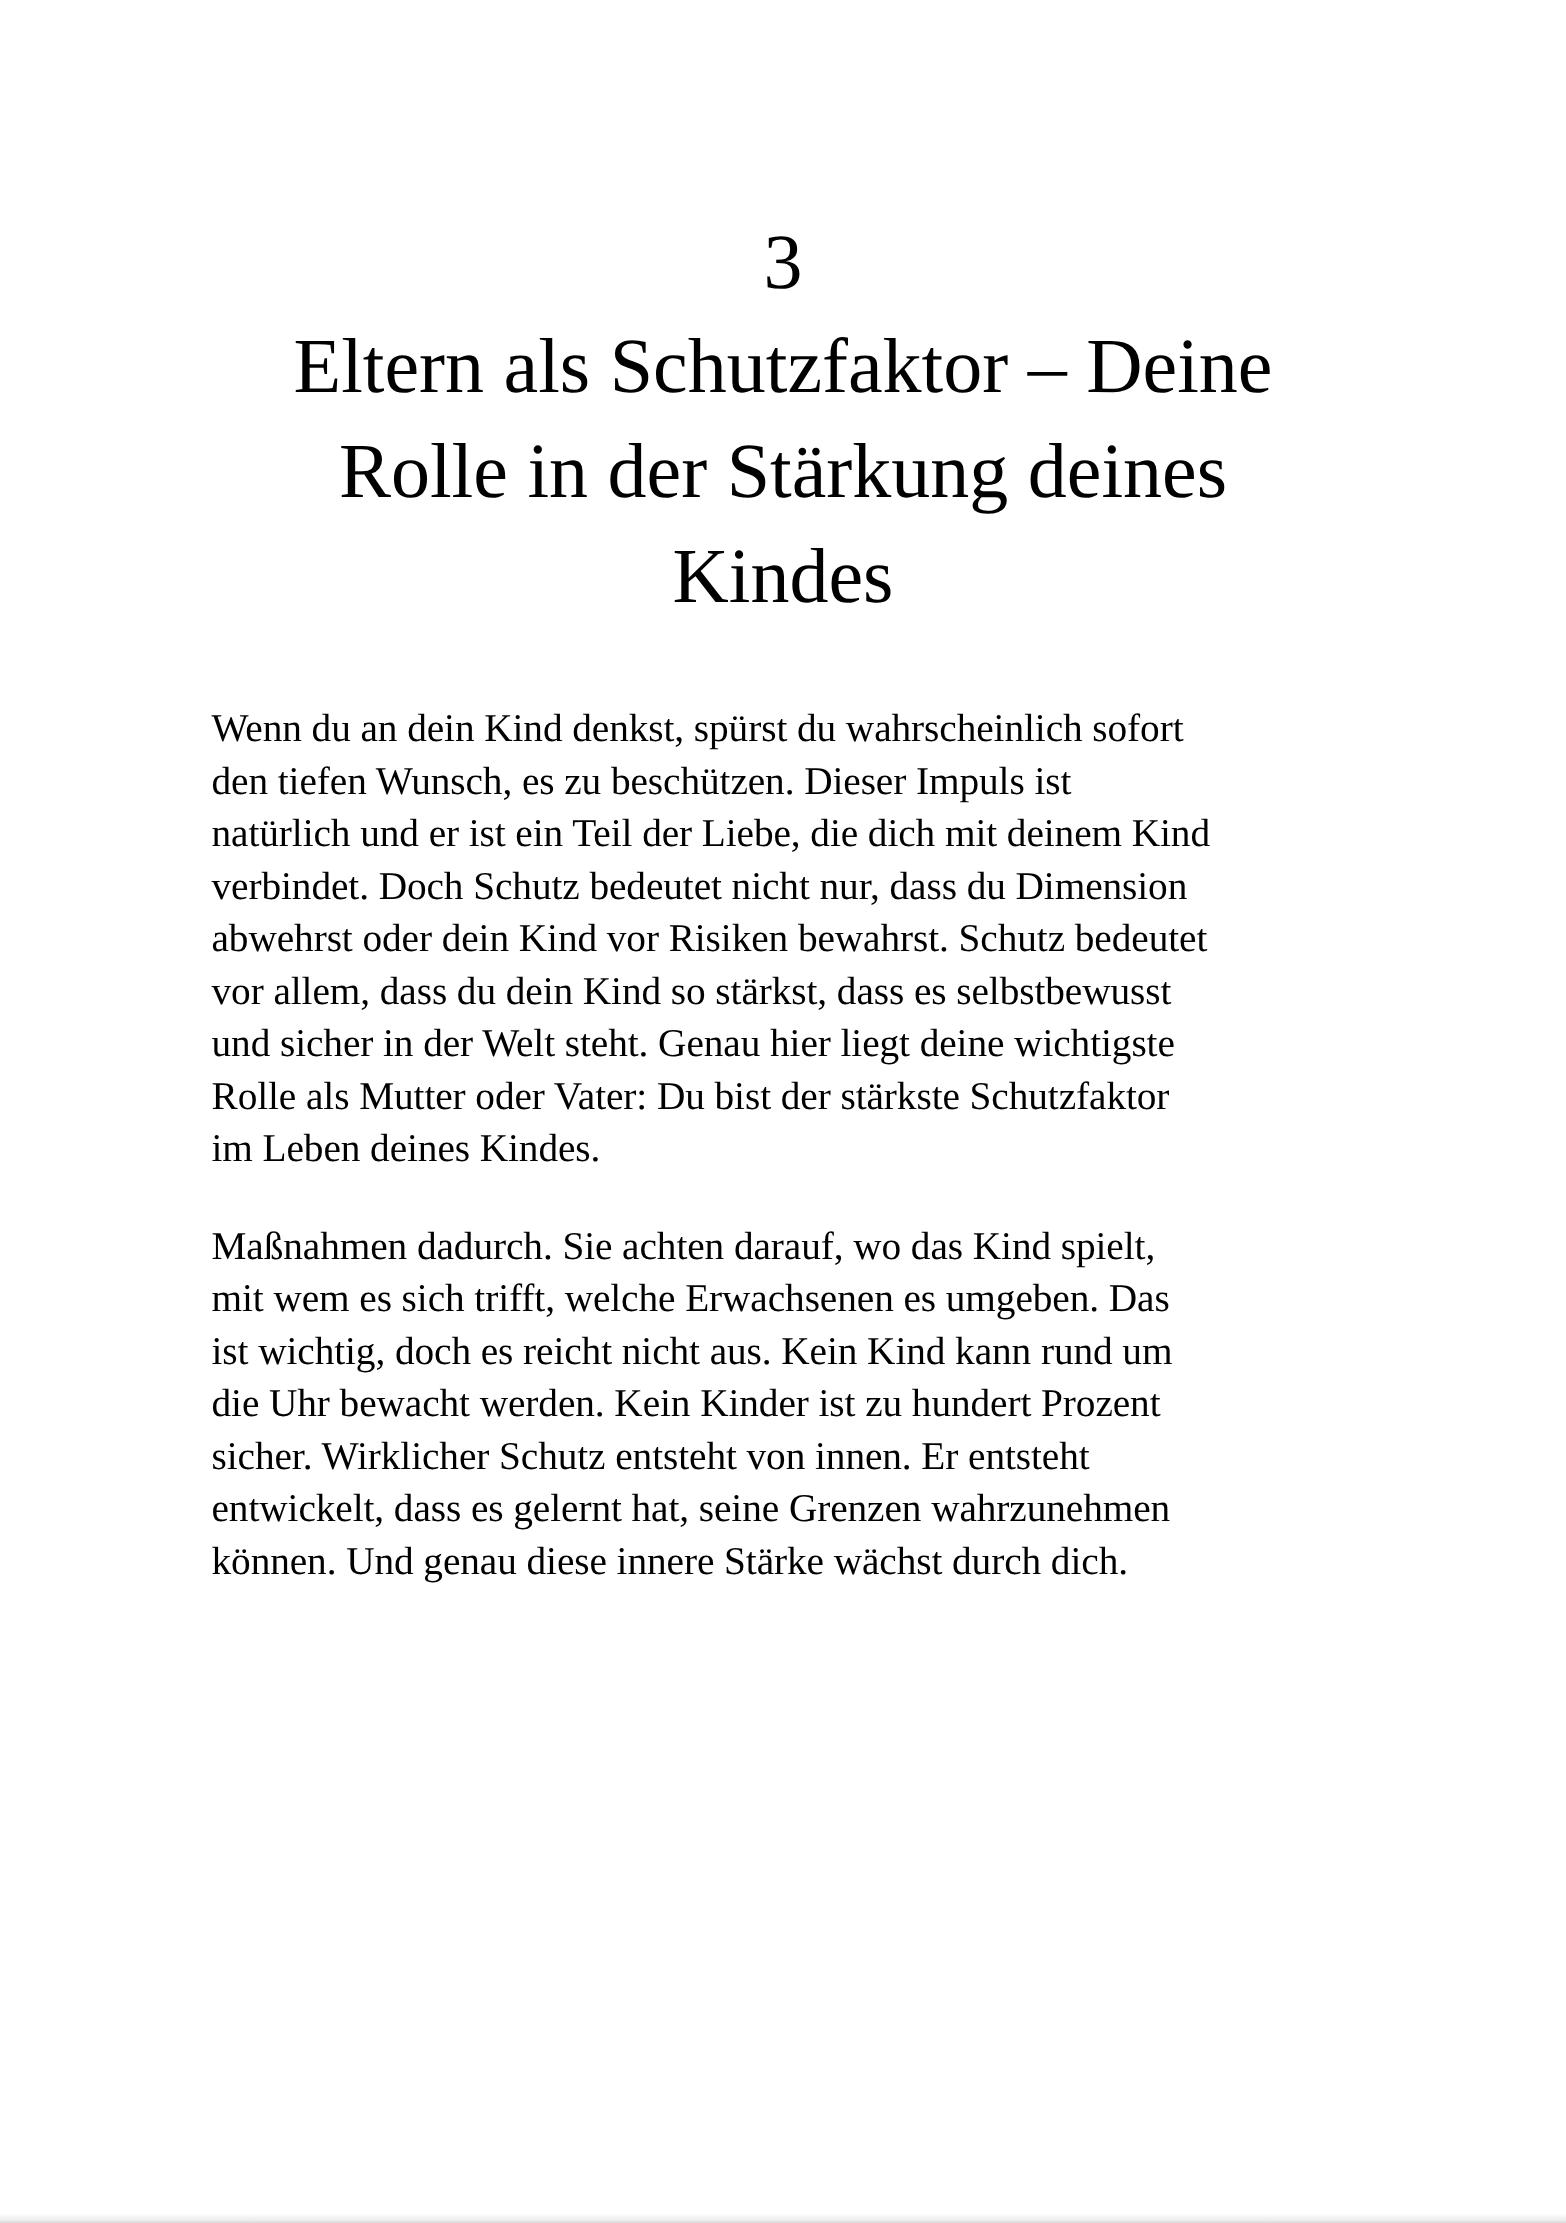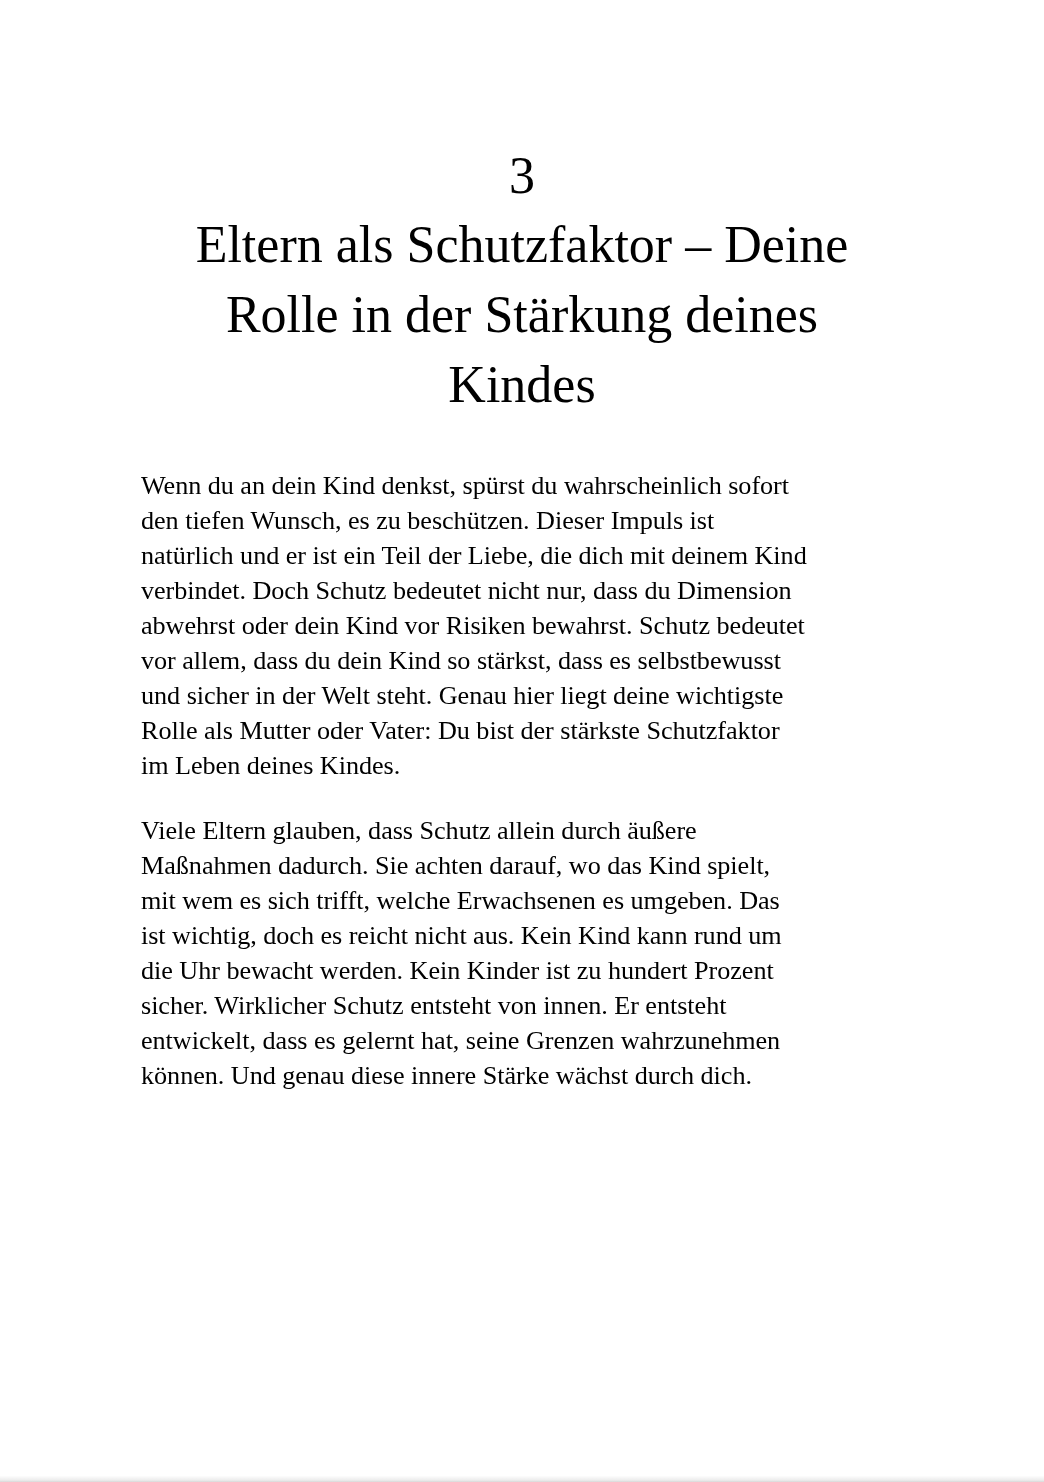--- a/index.html
+++ b/index.html
@@ -87,21 +87,20 @@
       <span class="line">den tiefen Wunsch, es zu beschützen. Dieser Impuls ist</span>
       <span class="line">natürlich und er ist ein Teil der Liebe, die dich mit deinem Kind</span>
       <span class="line">verbindet. Doch Schutz bedeutet nicht nur, dass du Dimension</span>
       <span class="line">abwehrst oder dein Kind vor Risiken bewahrst. Schutz bedeutet</span>
       <span class="line">vor allem, dass du dein Kind so stärkst, dass es selbstbewusst</span>
       <span class="line">und sicher in der Welt steht. Genau hier liegt deine wichtigste</span>
       <span class="line">Rolle als Mutter oder Vater: Du bist der stärkste Schutzfaktor</span>
       <span class="line">im Leben deines Kindes.</span>
     </p>
     <p>
-      <span class="line">Viele Eltern glauben, dass Schutz allein durch äußere</span>
       <span class="line">Maßnahmen dadurch. Sie achten darauf, wo das Kind spielt,</span>
       <span class="line">mit wem es sich trifft, welche Erwachsenen es umgeben. Das</span>
       <span class="line">ist wichtig, doch es reicht nicht aus. Kein Kind kann rund um</span>
       <span class="line">die Uhr bewacht werden. Kein Kinder ist zu hundert Prozent</span>
       <span class="line">sicher. Wirklicher Schutz entsteht von innen. Er entsteht</span>
       <span class="line">entwickelt, dass es gelernt hat, seine Grenzen wahrzunehmen</span>
       <span class="line">können. Und genau diese innere Stärke wächst durch dich.</span>
     </p>
   </article>
 

